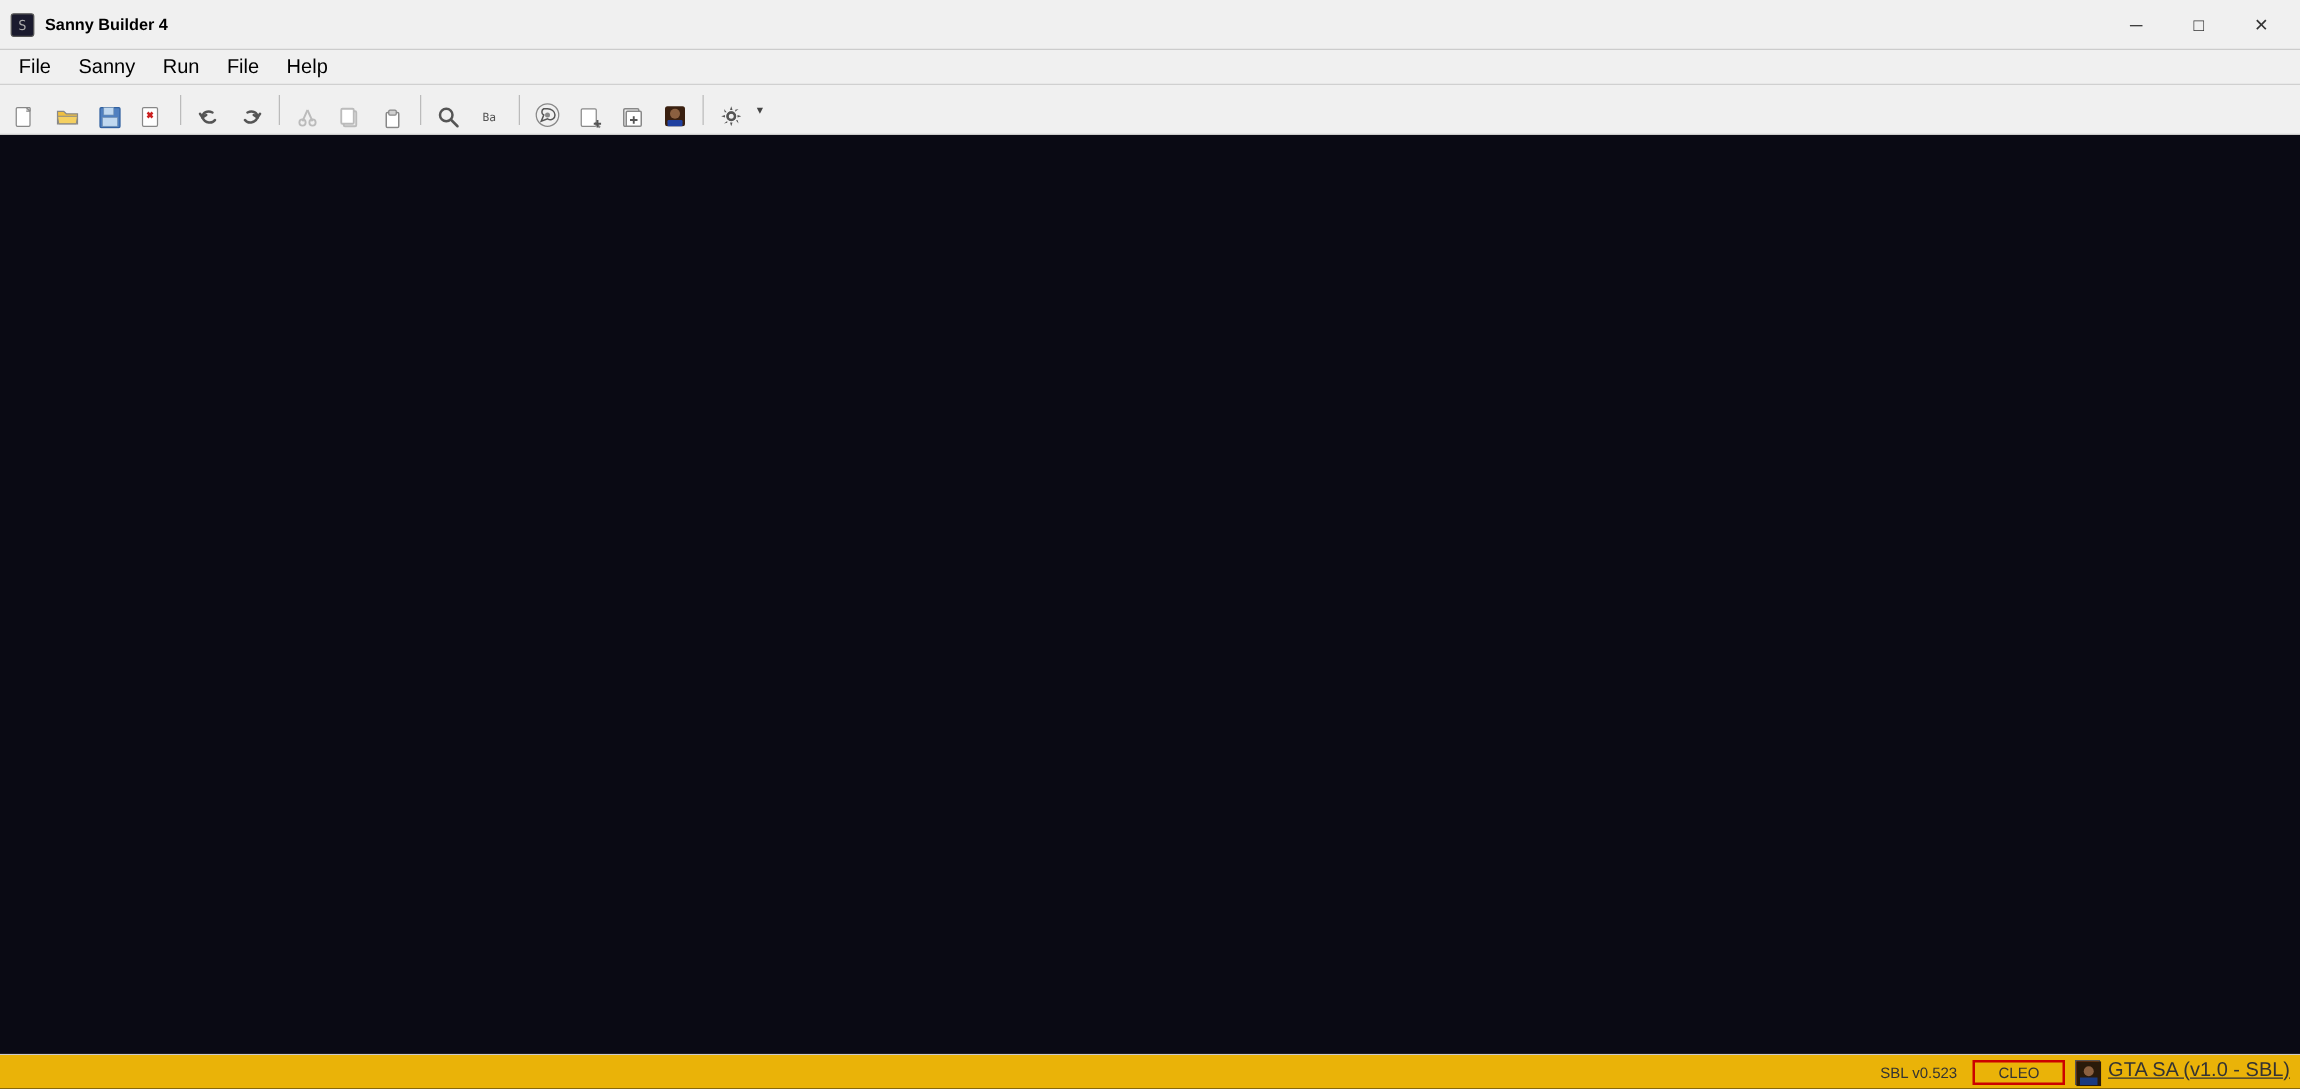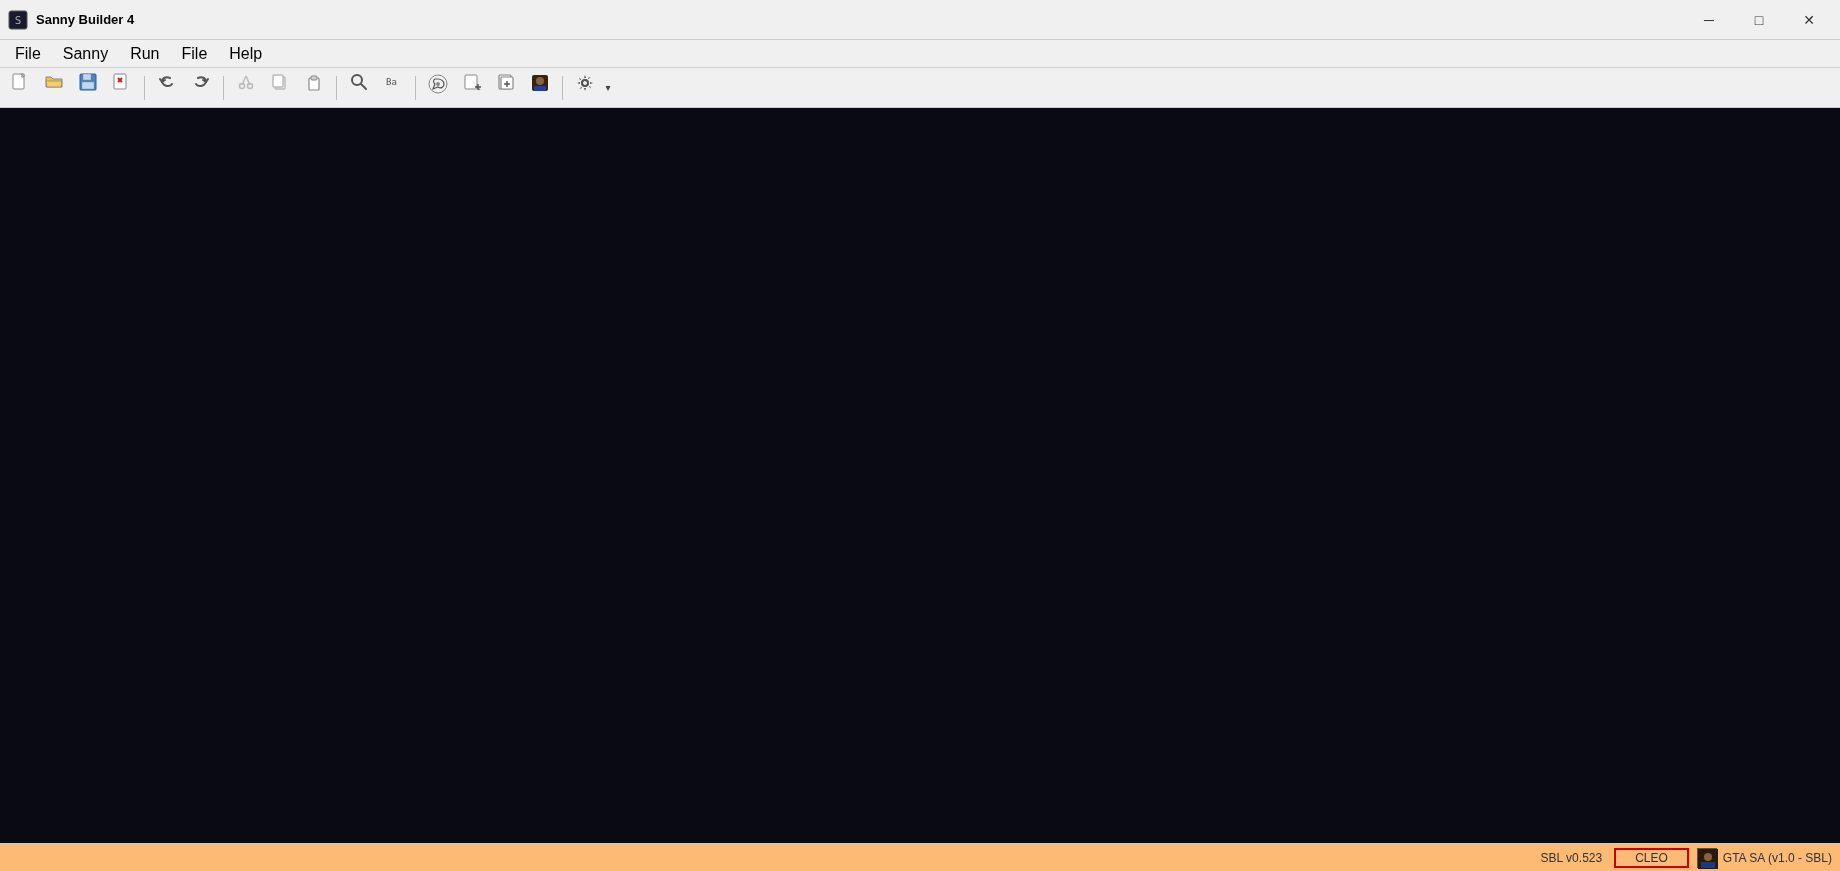--- a/index.html
+++ b/index.html
@@ -100,21 +100,21 @@
       background: #bbb;
       margin: 0 4px;
     }
     .tb-btn {
       width: 32px;
       height: 32px;
       background: transparent;
       border: 1px solid transparent;
       cursor: pointer;
       display: flex;
-      align-items: flex-start;
+      align-items: flex-end;
       justify-content: center;
       font-size: 16px;
       color: #444;
       border-radius: 2px;
     }
     .tb-btn.disabled {
       color: #aaa;
       cursor: default;
     }
     .tb-gear-group {
@@ -138,21 +138,21 @@
     #main-area {
       flex: 1;
       background: #0a0a14;
       position: relative;
     }
 
     
     #status-bar {
       width: 100%;
       height: 28px;
-      background: #fdba74;
+      background: #eab308;
       border-top: 1px solid #ccc;
       display: flex;
       align-items: center;
       justify-content: flex-end;
       padding: 0 8px;
       gap: 8px;
       flex-shrink: 0;
     }
     #status-version {
       font-size: 12px;
@@ -161,24 +161,24 @@
     }
     #status-cleo {
       font-size: 12px;
       color: #333;
       border: 2px solid #cc0000;
       padding: 1px 19px;
       font-weight: 500;
     }
     #status-game {
       display: flex;
-      align-items: center;
       gap: 6px;
-      font-size: 12px;
+      font-size: 16px;
       color: #333;
+      text-decoration: underline;
     }
 
     
     #gta-icon-img {
       width: 20px;
       height: 20px;
       background: linear-gradient(135deg, #8b0000 0%, #cc4400 50%, #8b4513 100%);
       border: 1px solid #555;
     }
   </style>

